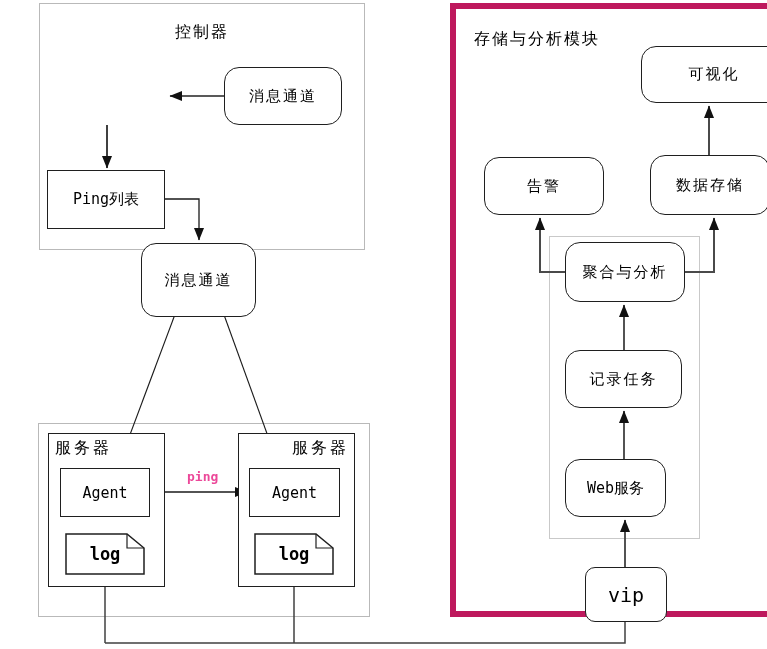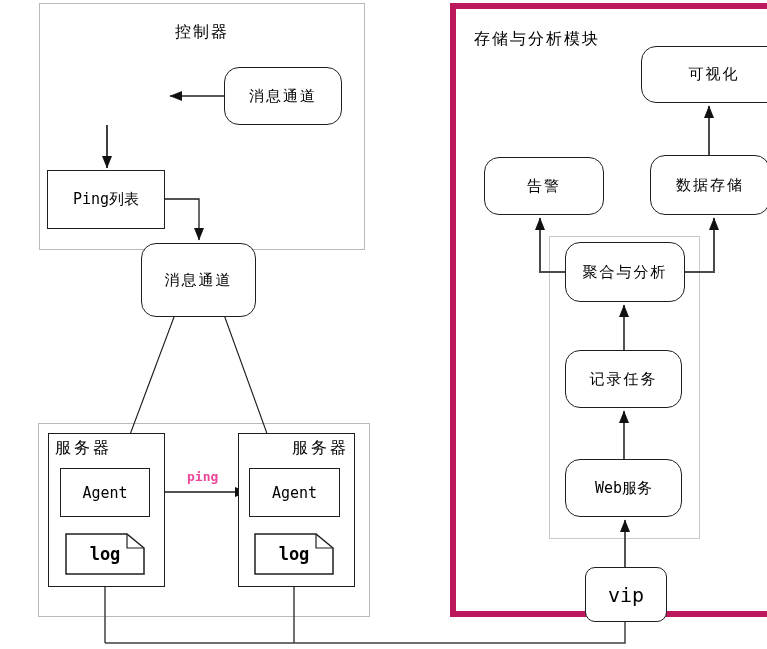--- a/index.html
+++ b/index.html
@@ -169,16 +169,16 @@
       <path d="M62,1 V15 H79" fill="none" stroke="#1f1f1f" stroke-width="1.2"></path>
     </svg>
     <span>log</span>
   </div>
 
   <div class="node rounded" style="left:609px;top:46px;width:146px;height:57px;">可视化</div>
   <div class="node rounded" style="left:452px;top:157px;width:120px;height:58px;">告警</div>
   <div class="node rounded" style="left:618px;top:155px;width:120px;height:60px;">数据存储</div>
   <div class="node rounded" style="left:533px;top:242px;width:120px;height:60px;">聚合与分析</div>
   <div class="node rounded" style="left:533px;top:350px;width:117px;height:58px;">记录任务</div>
-  <div class="node rounded mono" style="left:533px;top:459px;width:117px;height:58px;">Web服务</div>
+  <div class="node rounded mono" style="left:533px;top:459px;width:101px;height:58px;">Web服务</div>
   <div class="node rounded-sm mono" style="left:553px;top:567px;width:82px;height:55px;font-size:20px;">vip</div>
 
 </div>
 
 </body></html>

